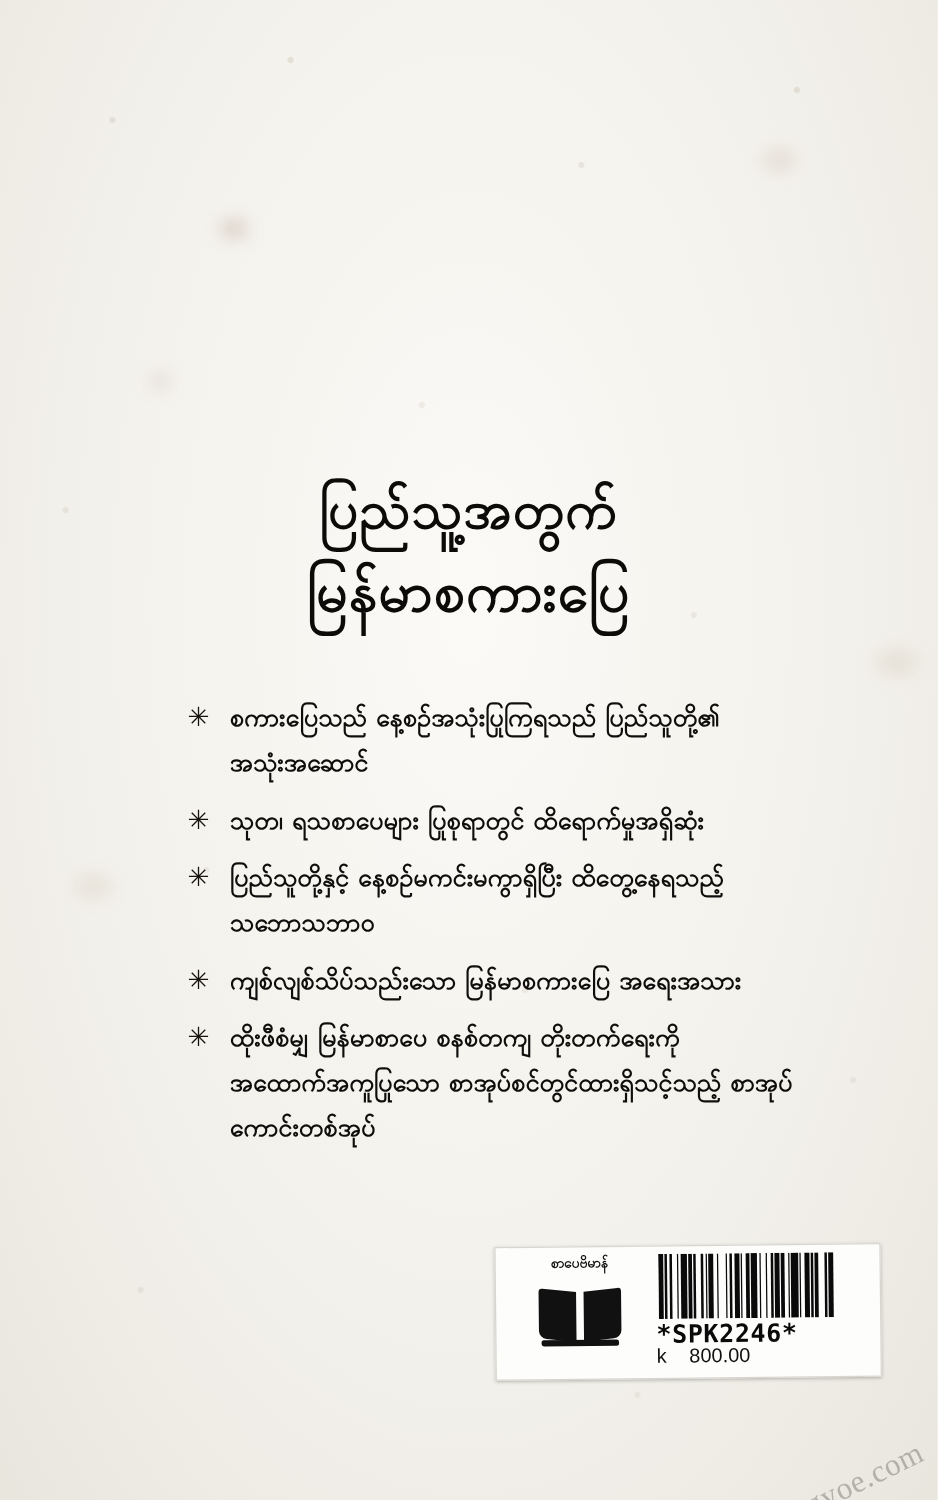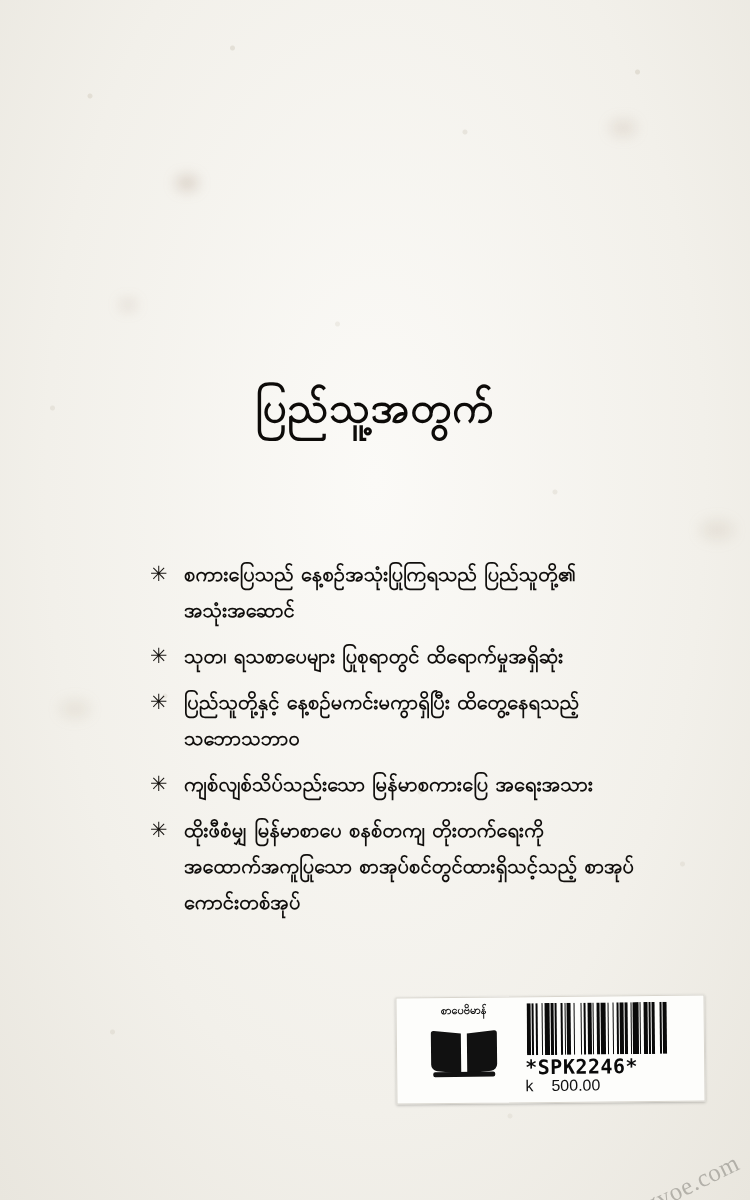--- a/index.html
+++ b/index.html
@@ -241,20 +241,21 @@
 <div class="smudge b"></div>
 <div class="smudge c"></div>
 <div class="smudge d"></div>
 <div class="smudge e"></div>
 
 <div class="content">
 
 
   <div class="title-block">
     <div class="title-line-1">ပြည်သူ့အတွက်</div>
+    <div class="title-line-2">မြန်မာစကားပြေ</div>
   </div>
 
   <div class="bullet-list">
     <div class="bullet-row">
       <span class="bullet-mark">✳</span>
       <span class="bullet-text">စကားပြေသည် နေ့စဉ်အသုံးပြုကြရသည် ပြည်သူတို့၏ အသုံးအဆောင်</span>
     </div>
     <div class="bullet-row">
       <span class="bullet-mark">✳</span>
       <span class="bullet-text">သုတ၊ ရသစာပေများ ပြုစုရာတွင် ထိရောက်မှုအရှိဆုံး</span>
@@ -341,19 +342,19 @@
         <i style="width: 2.7px;"></i>
         <i style="width: 5.4px; background: transparent;"></i>
         <i style="width: 1.35px;"></i>
         <i style="width: 1.35px; background: transparent;"></i>
         <i style="width: 4.05px;"></i>
         <i style="width: 1.35px; background: transparent;"></i>
       </div>
     <div class="sku">*SPK2246*</div>
     <div class="price-row">
       <span class="price-cur">k</span>
-      <span class="price-val">500.00</span>
+      <span class="price-val">800.00</span>
     </div>
   </div>
 
   <div class="watermark">mgyoe.com</div>
 
 </div>
 
 </body></html>

